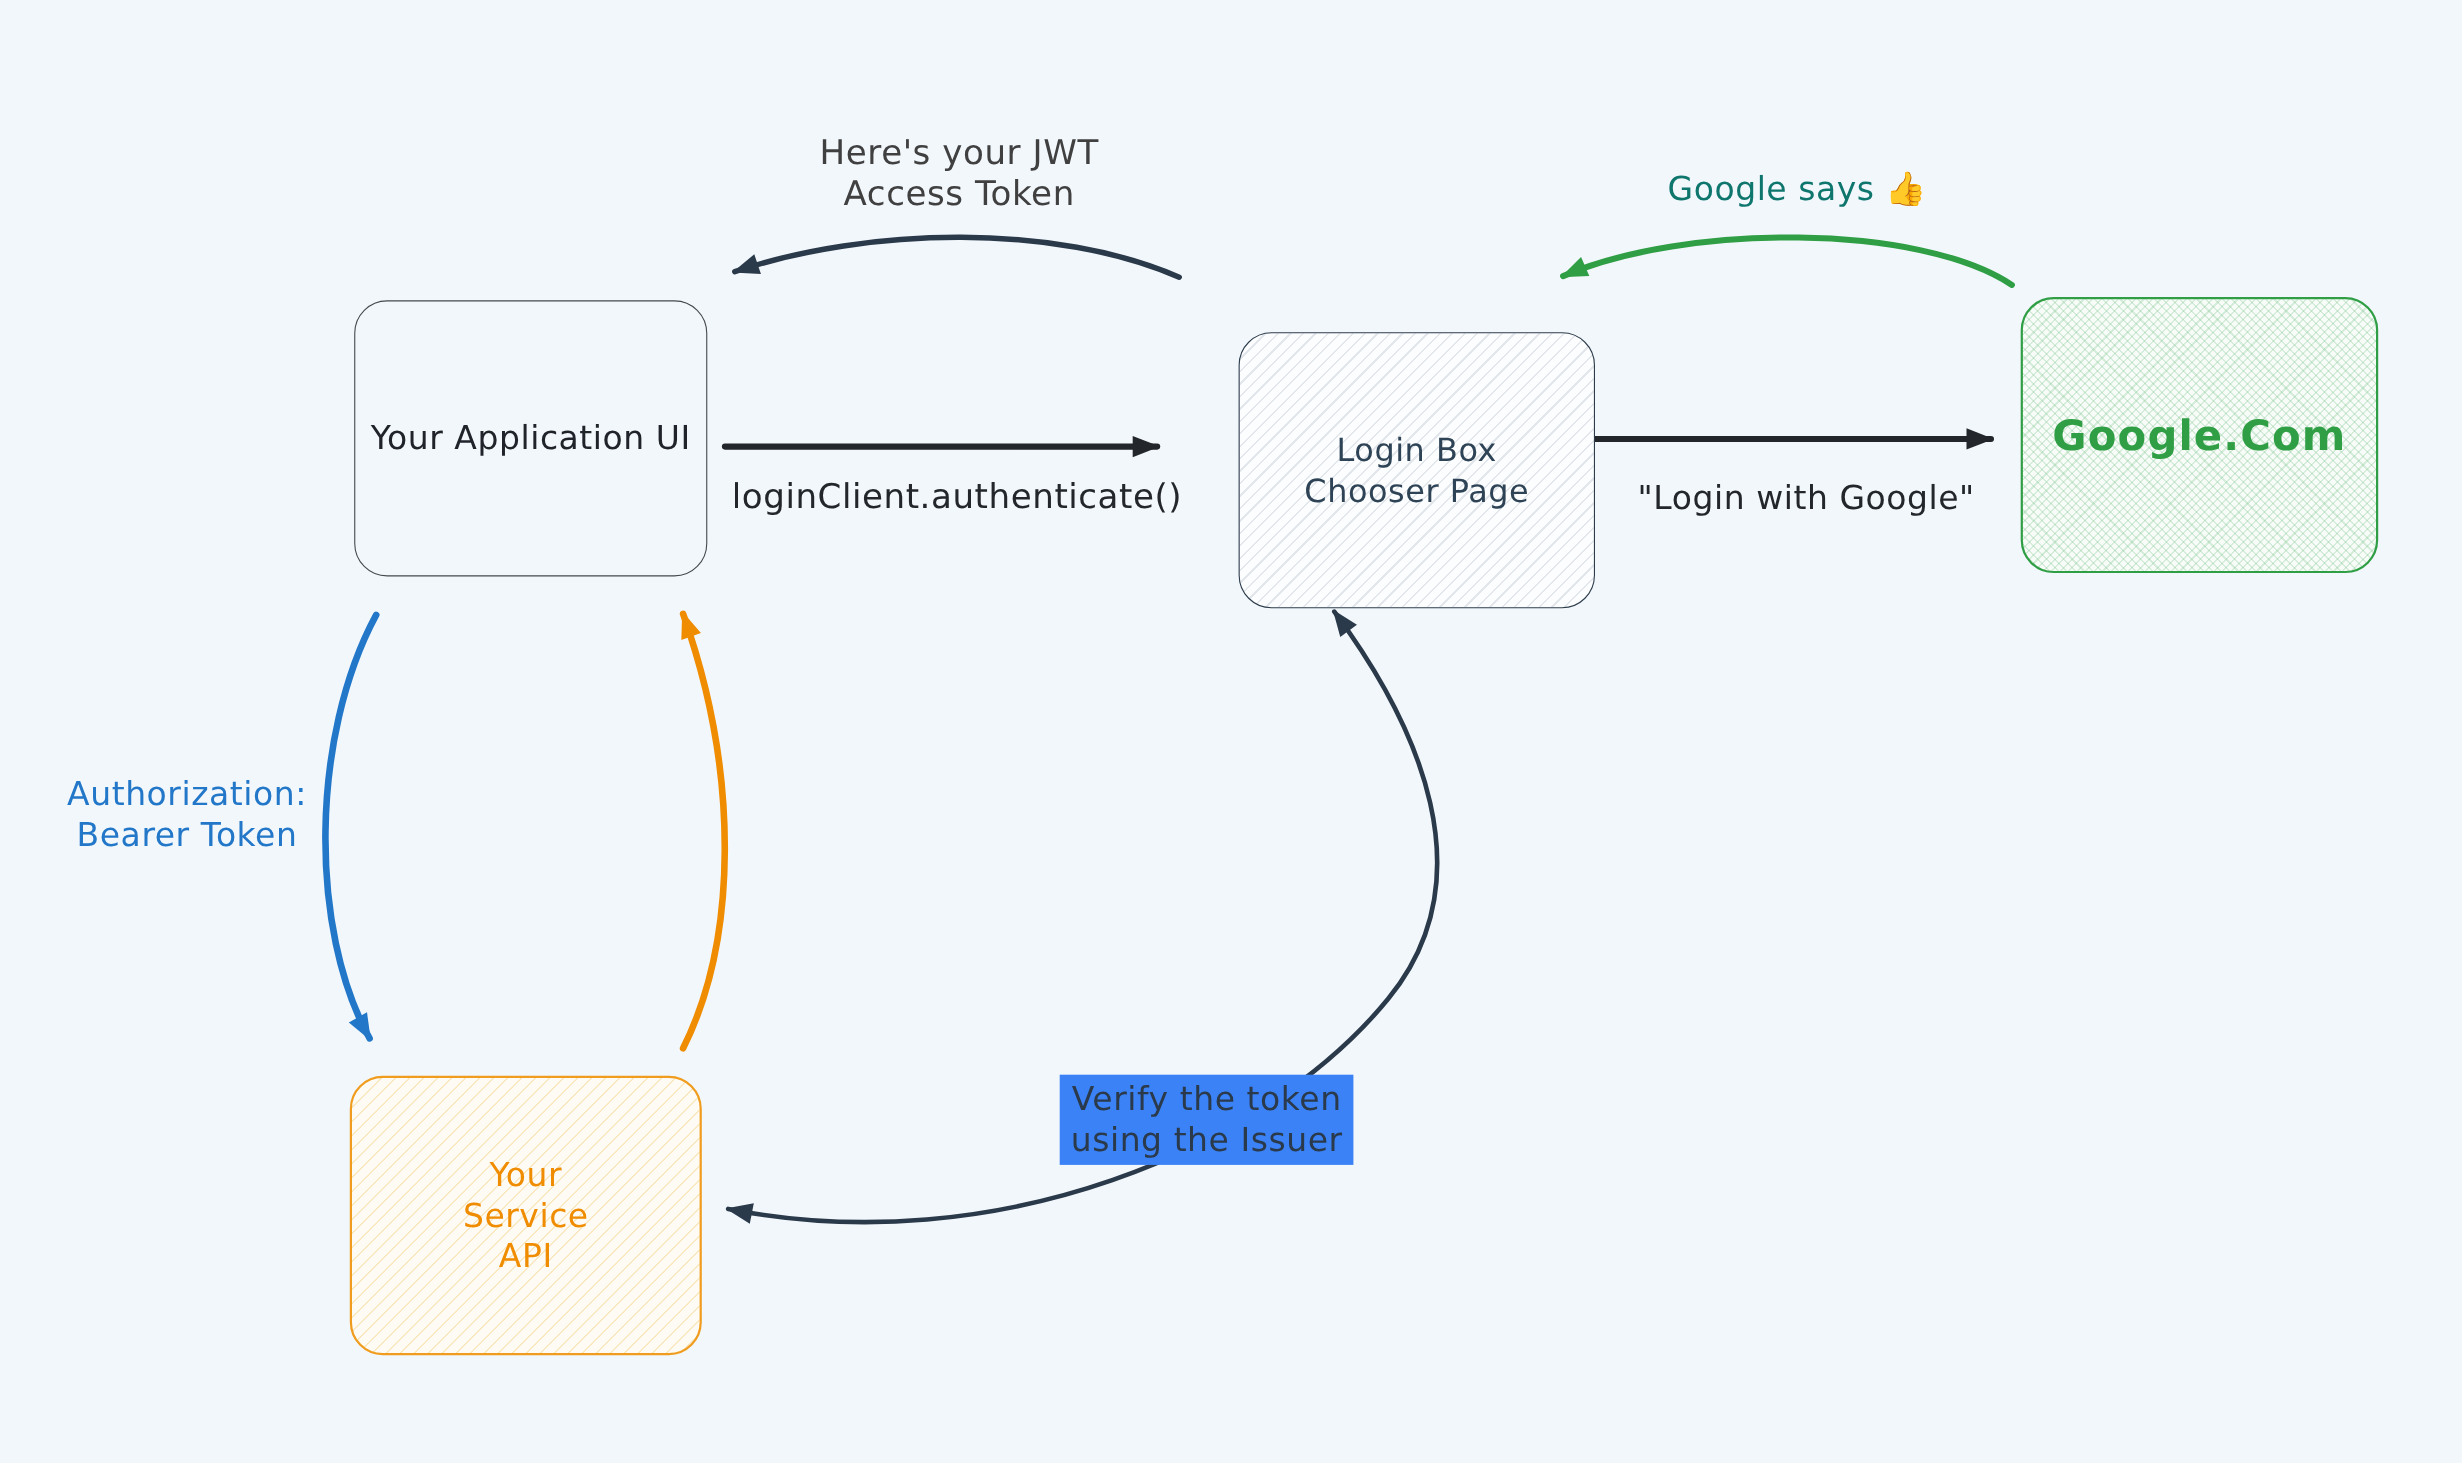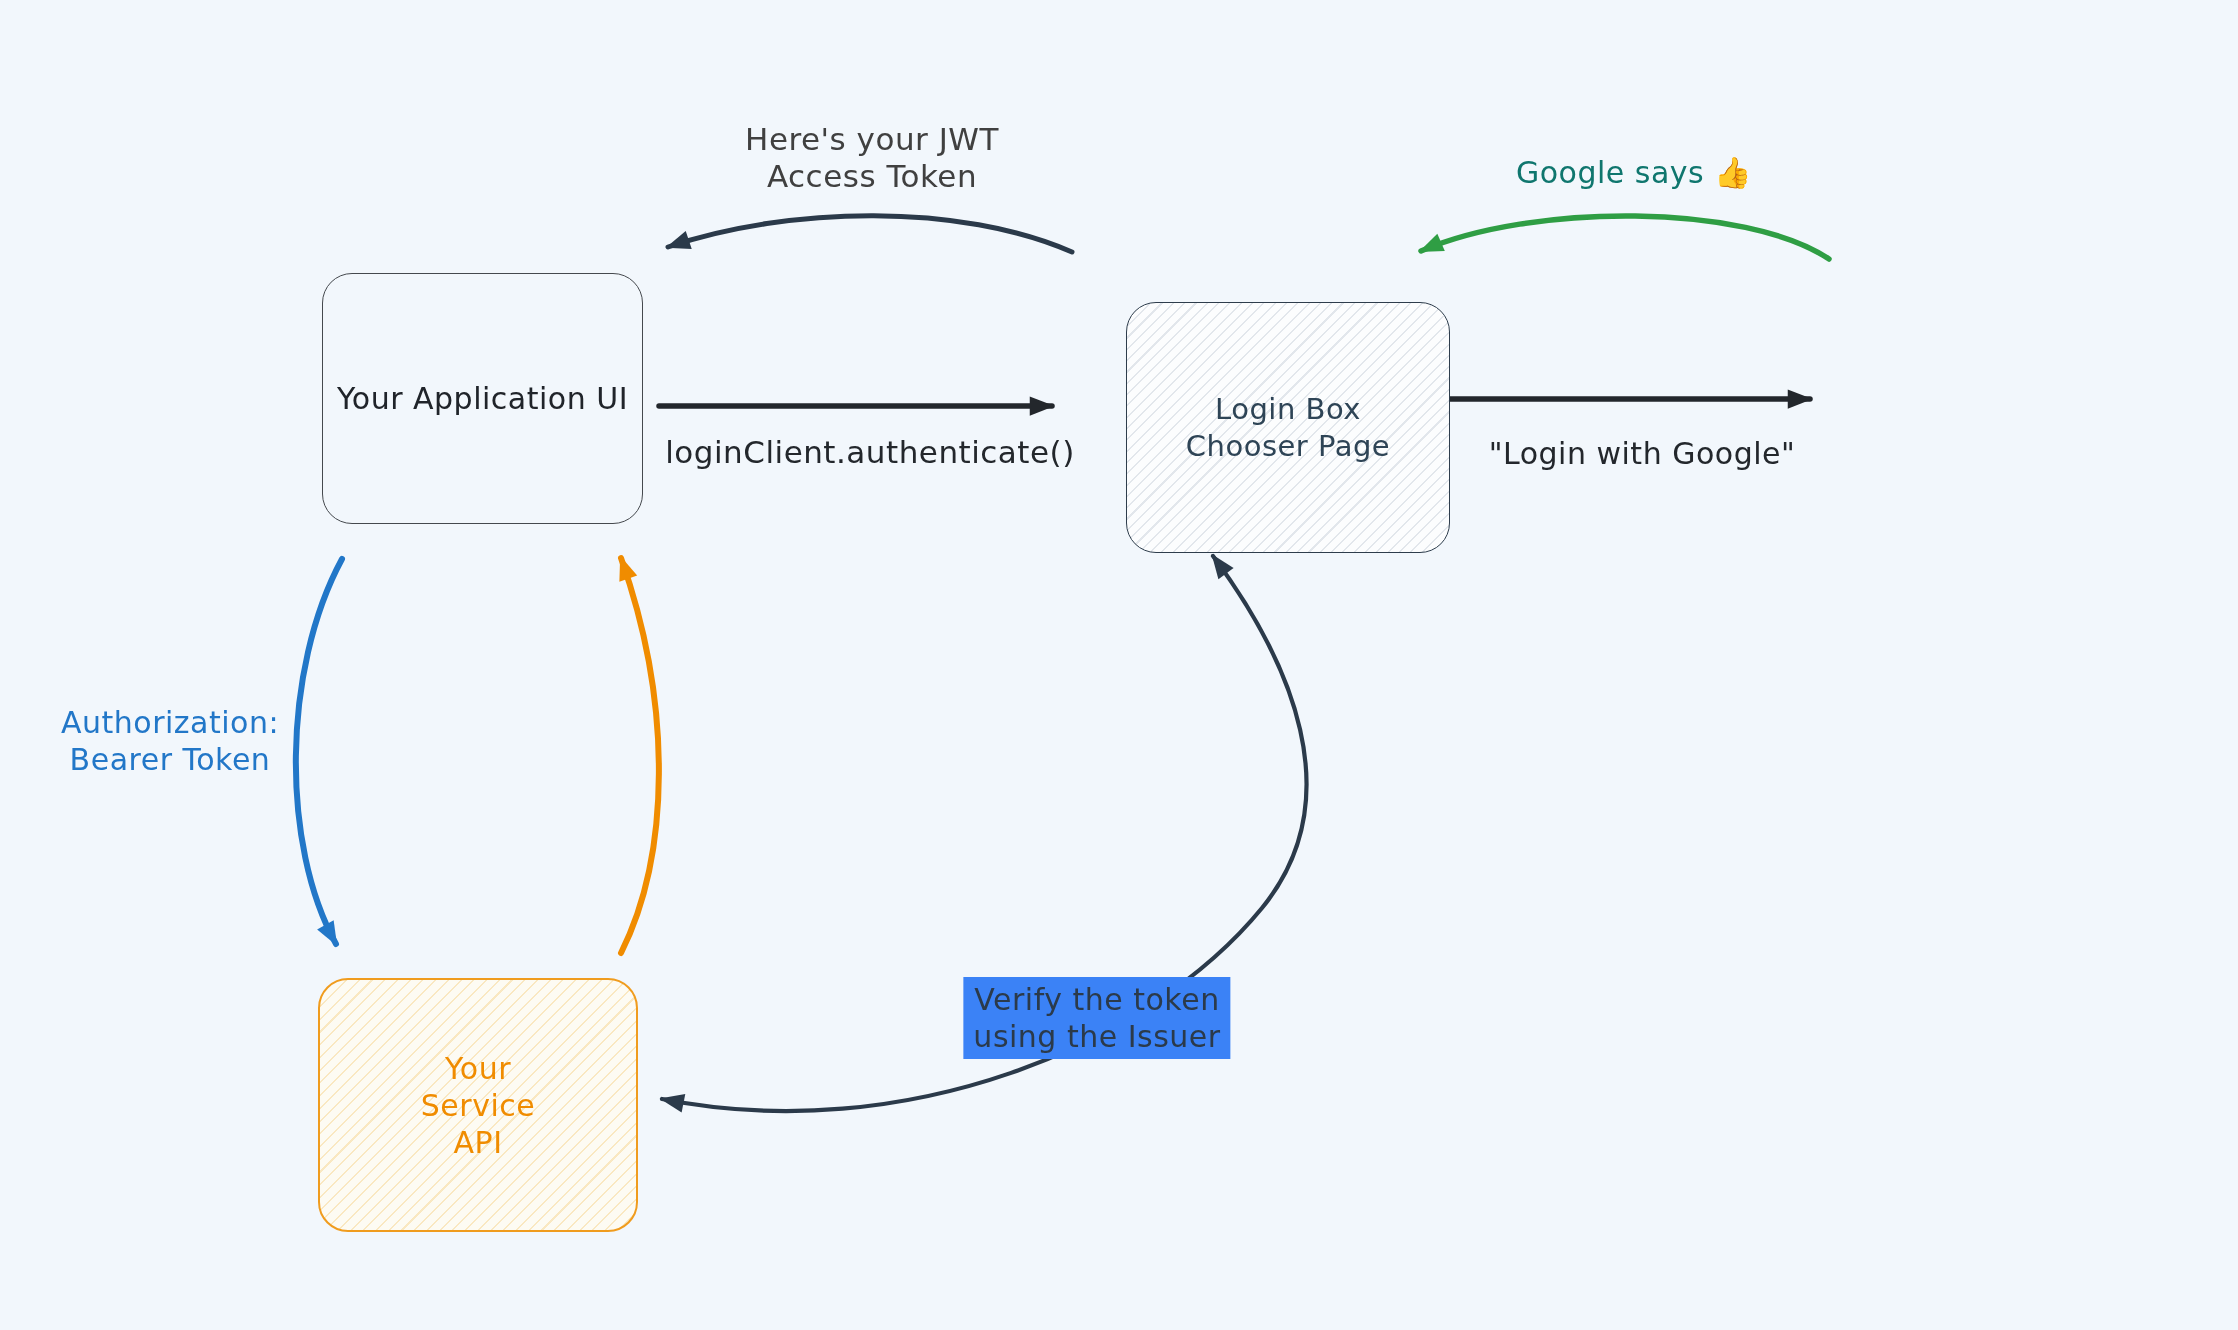--- a/index.html
+++ b/index.html
@@ -105,20 +105,23 @@
 
   <div class="node node-app">
     <div class="node-label">Your Application UI</div>
   </div>
 
   <div class="node node-login">
     <div class="node-label">Login Box
 Chooser Page</div>
   </div>
 
+  <div class="node node-google">
+    <div class="node-label">Google.Com</div>
+  </div>
 
   <div class="node node-service">
     <div class="node-label">Your
 Service
 API</div>
   </div>
 
   <div class="edge-label lbl-jwt">Here's your JWT
 Access Token</div>
   <div class="edge-label lbl-googlesays">Google says 👍</div>

